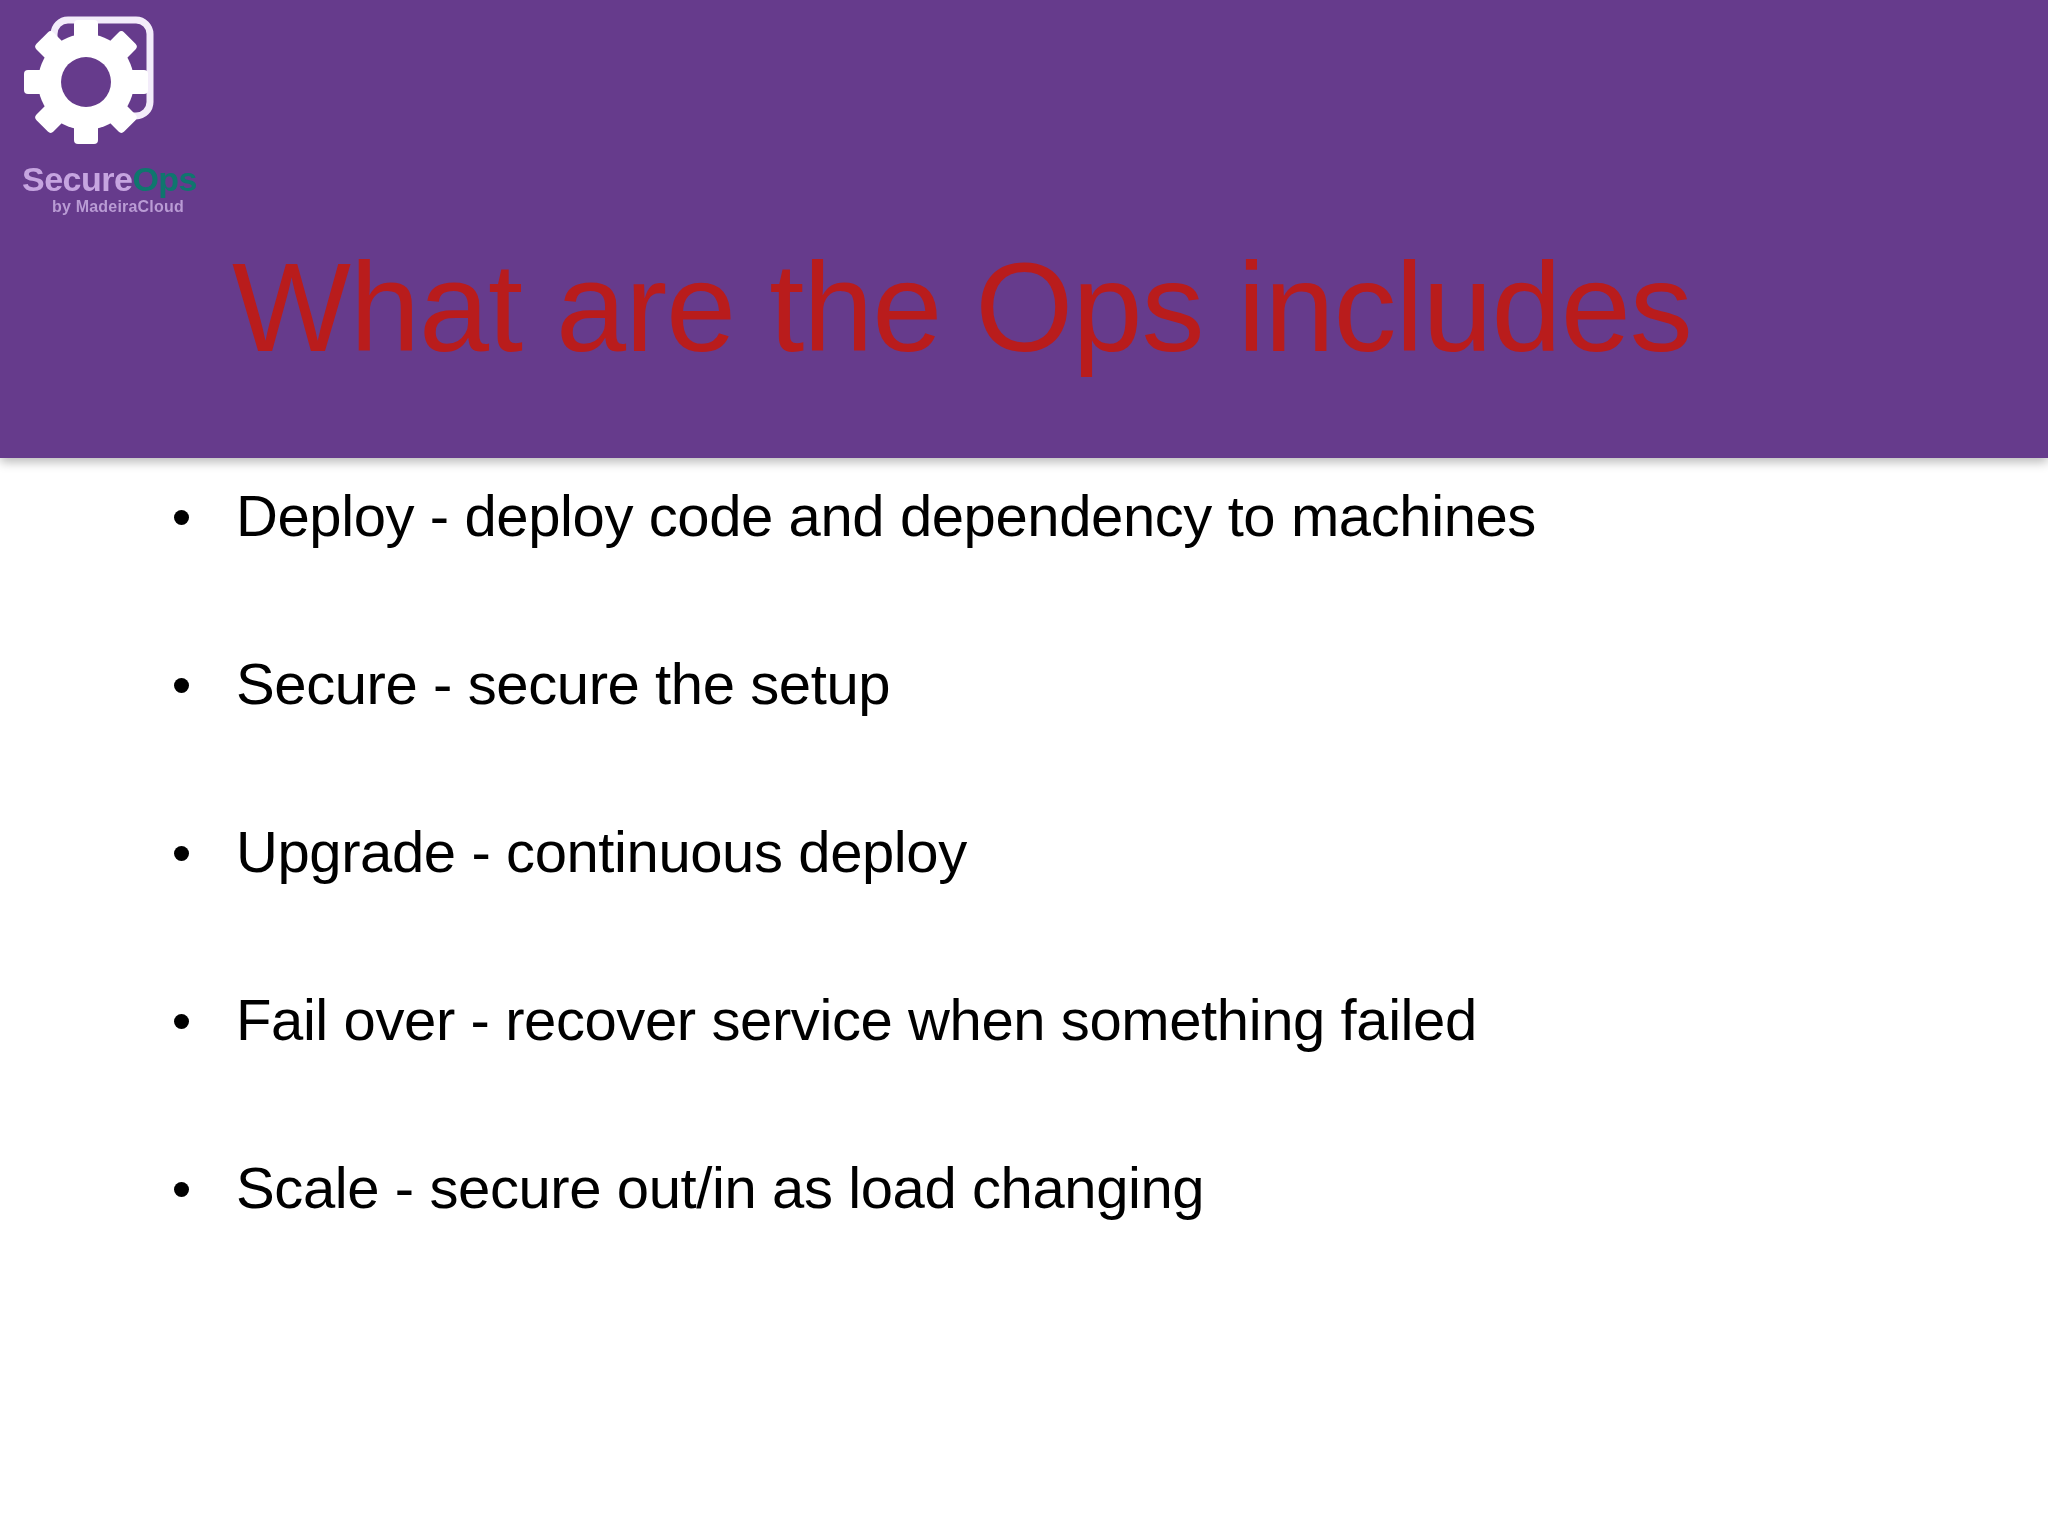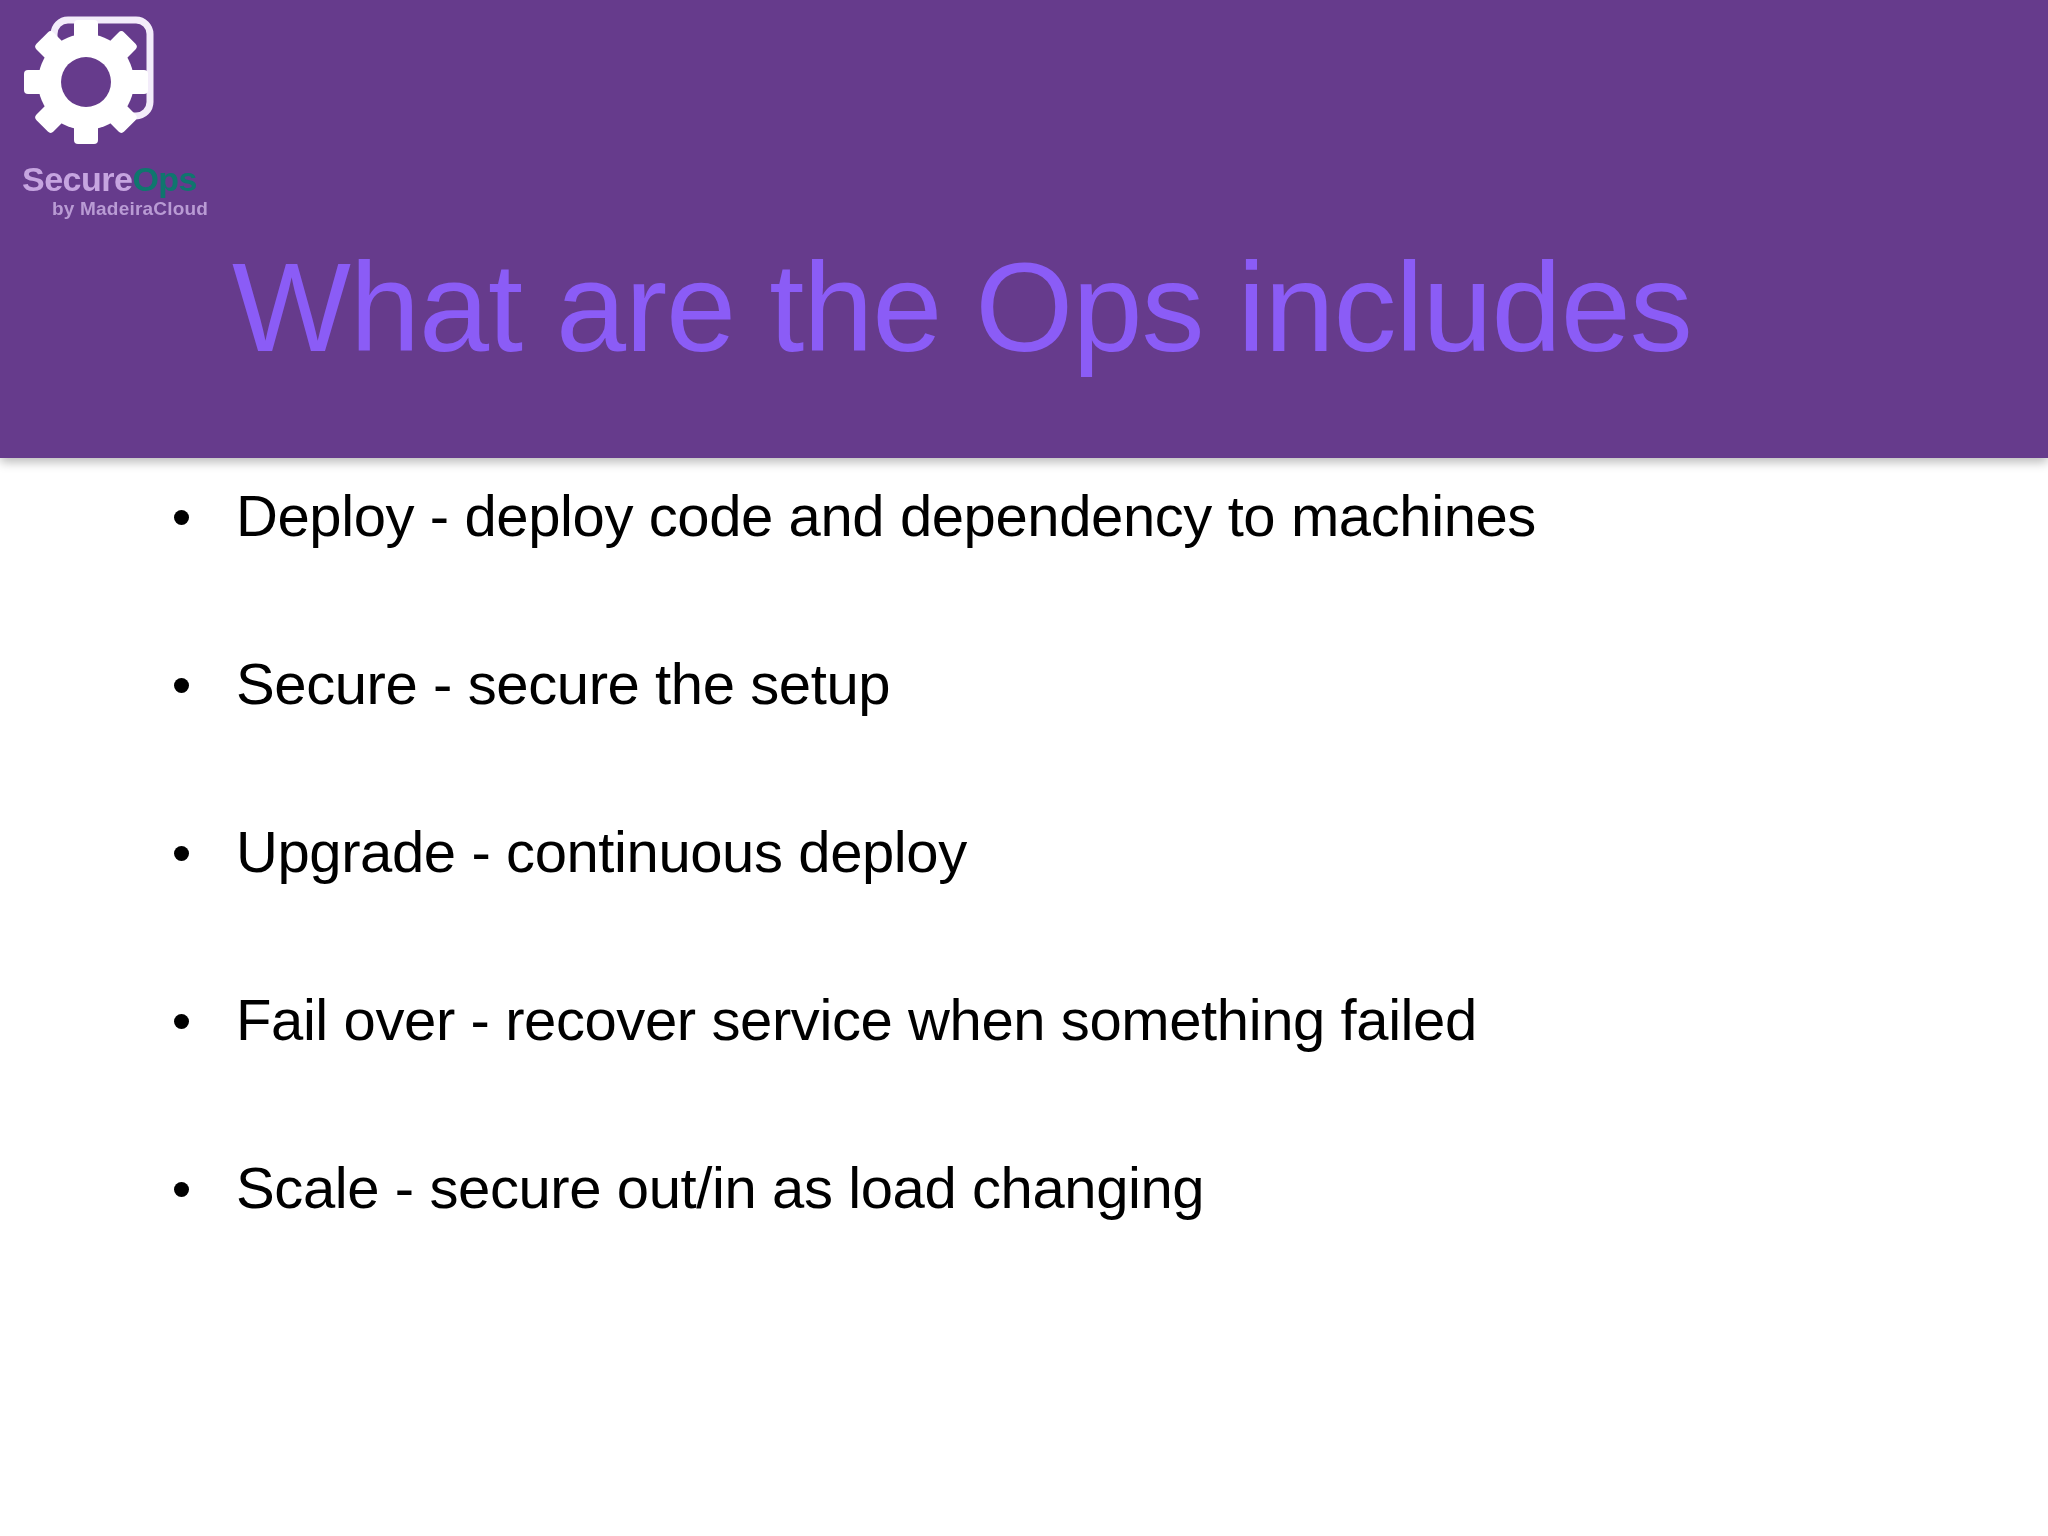--- a/index.html
+++ b/index.html
@@ -64,34 +64,34 @@
     line-height: 42px;
     white-space: nowrap;
   }
   .wm-visual { color: #C6A5E0; }
   .wm-ops    { color: #0f766e; }
 
   .logo-tagline {
     position: absolute;
     left: 38px;
     top: 192px;
-    font-size: 19px;
+    font-size: 16px;
     font-weight: bold;
     color: #B99BD4;
     letter-spacing: 0.2px;
     white-space: nowrap;
   }
 
   
   .slide-title {
     position: absolute;
     left: 232px;
     top: 158px;
     width: 1780px;
-    color: #8b5cf6;
+    color: #b91c1c;
     font-size: 126px;
     font-weight: 300;
     line-height: 1.05;
     letter-spacing: -1px;
     white-space: nowrap;
     z-index: 3;
   }
 
   
   .bullet-list {

